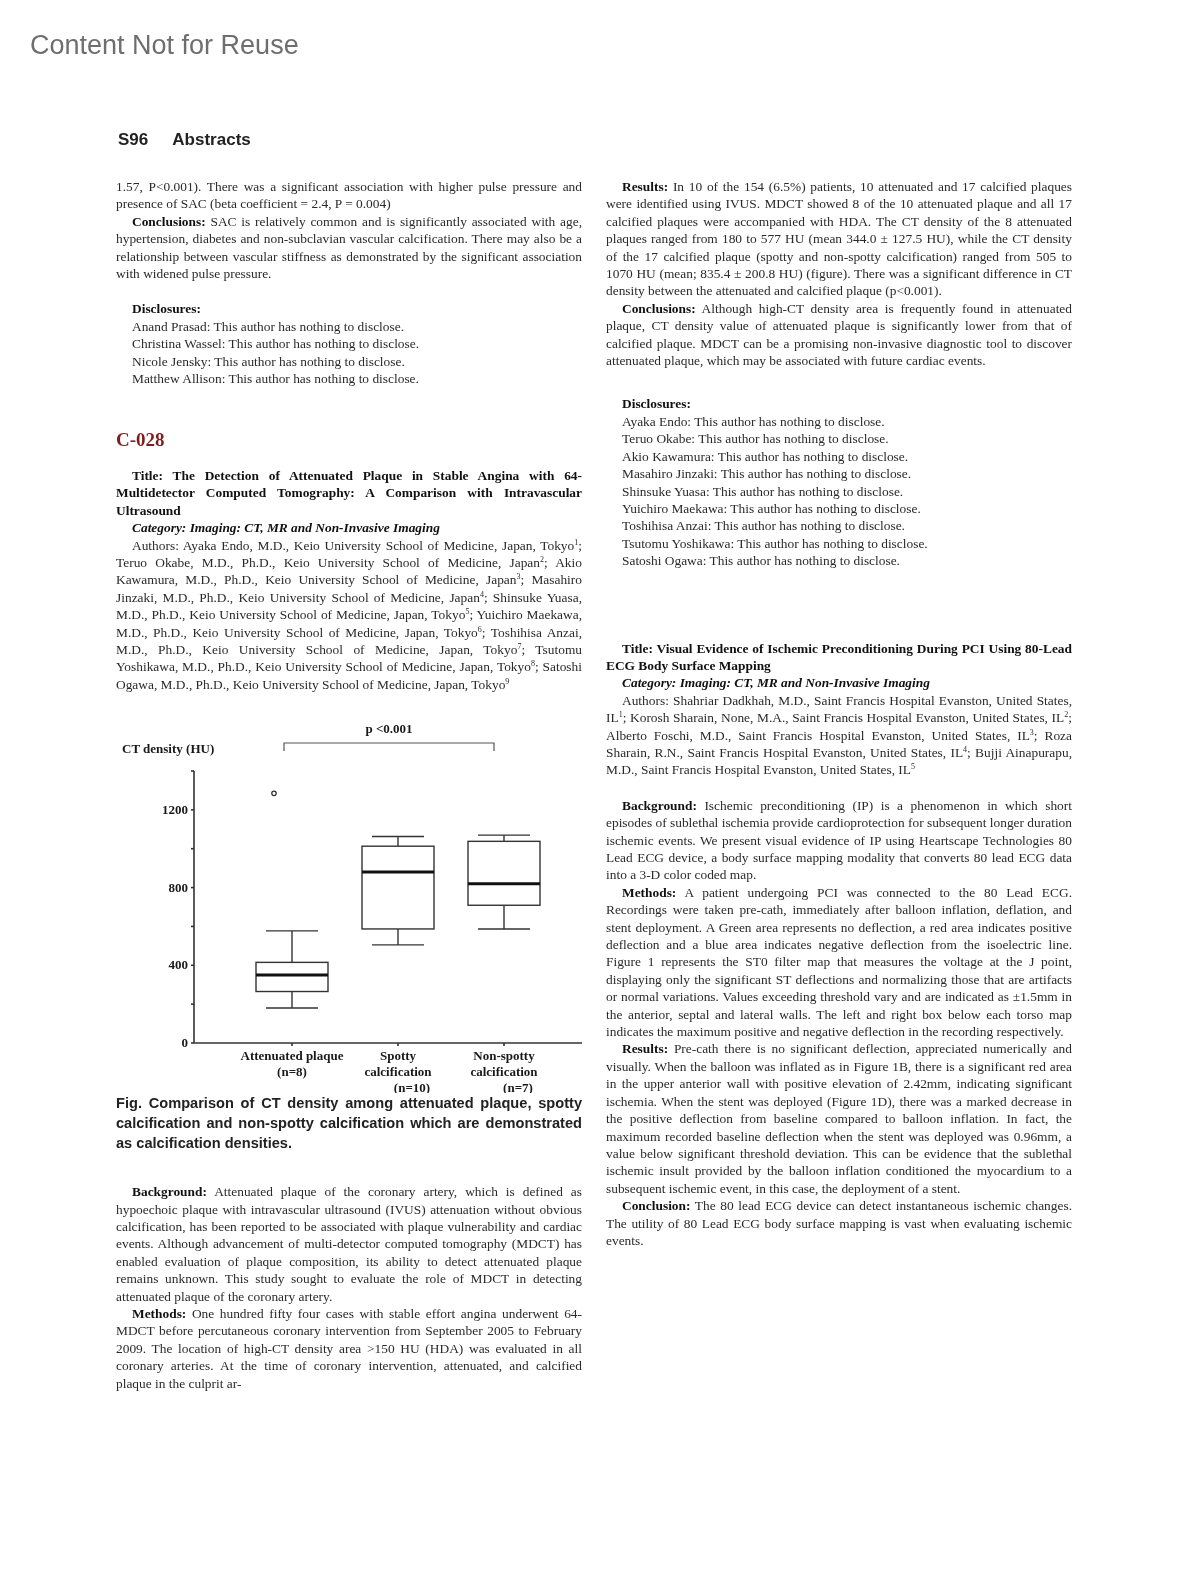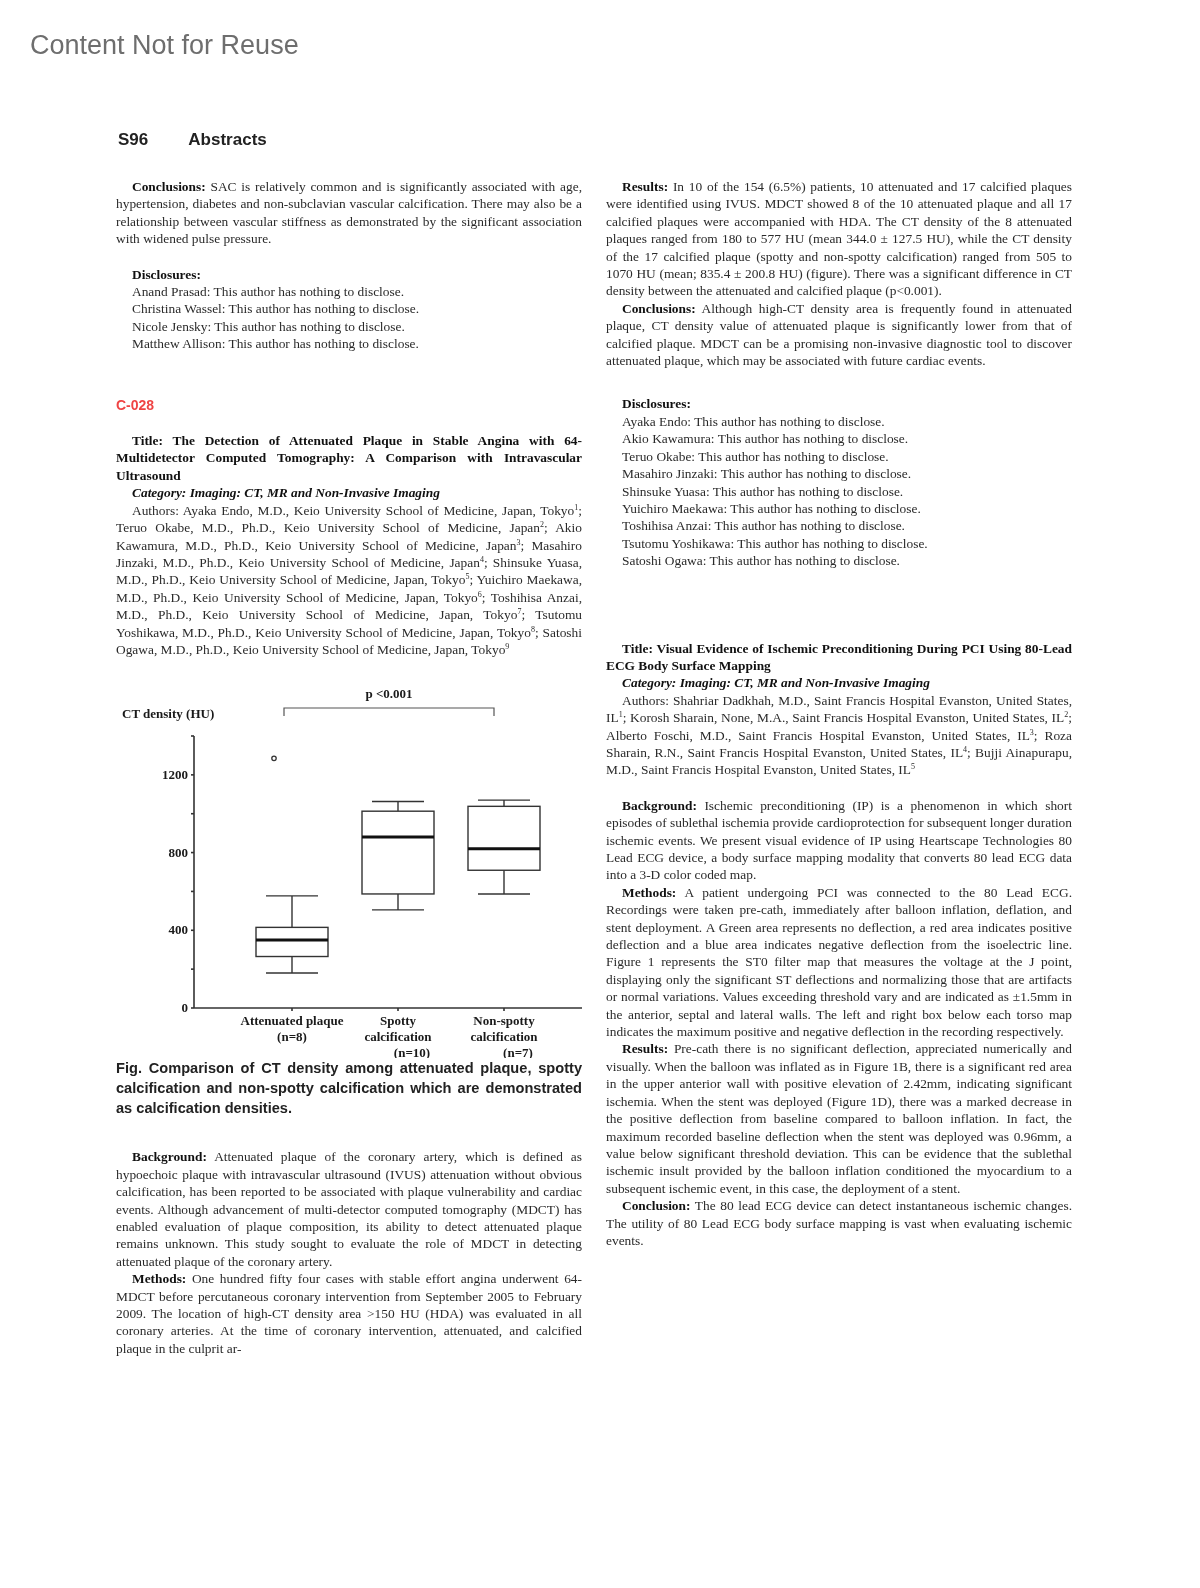--- a/index.html
+++ b/index.html
@@ -1,45 +1,46 @@
 <!DOCTYPE html>
 <html><head>
 <meta charset="utf-8">
 <style>
   html, body { margin: 0; padding: 0; background: #ffffff; }
   body { width: 1200px; height: 1588px; position: relative; overflow: hidden; color: #1a1a1a; }
   .watermark { position: absolute; left: 30px; top: 30px; font-family: "Liberation Sans", sans-serif; font-size: 27px; color: #6e6e6e; text-align: right; }
   .runhead { position: absolute; left: 118px; top: 130px; font-family: "Liberation Sans", sans-serif; font-weight: bold; font-size: 17px; color: #222; }
-  .runhead .pg { margin-right: 36px; }
+  .runhead .pg { margin-right: 20px; }
   .col { position: absolute; width: 466px; font-family: "Liberation Serif", serif; font-size: 13.4px; line-height: 17.4px; color: #2a2a2a; }
   .col p { margin: 0; text-align: justify; }
   .col .ind { text-indent: 16px; }
   .col b { color: #111; }
   #left { left: 116px; top: 178px; }
   #right { left: 606px; top: 178px; }
   .disc { padding-left: 16px; }
   .disc div { line-height: 17.4px; }
-  .abs-id { font-family: Liberation Sans, sans-serif; font-weight: bold; font-size: 14px; color: #ef4444; }
+  .abs-id { font-family: Liberation Serif, serif; font-weight: bold; font-size: 19px; color: #7f1d1d; }
   .title { font-weight: bold; color: #111; }
   .cat { font-weight: bold; font-style: italic; padding-left: 16px; color: #111; }
   .caption { font-family: "Liberation Sans", sans-serif; font-weight: bold; font-size: 14.6px; line-height: 20px; text-align: justify; color: #222; }
   #chart { display: block; }
   .ax-text { font-family: "Liberation Serif", serif; font-weight: bold; font-size: 13px; fill: #1a1a1a; }
   sup { font-size: 8px; line-height: 0; }
 </style>
 </head>
 <body>
 
 <div class="watermark">Content Not for Reuse</div>
 <div class="runhead">
   <span class="pg">S96</span>
   <span>Abstracts</span>
 </div>
 
 <div class="col" id="left">
+  <p>1.57, P&lt;0.001). There was a significant association with higher pulse pressure and presence of SAC (beta coefficient = 2.4, P = 0.004)</p>
   <p class="ind"><b>Conclusions:</b><span> SAC is relatively common and is significantly associated with age, hypertension, diabetes and non-subclavian vascular calcification. There may also be a relationship between vascular stiffness as demonstrated by the significant association with widened pulse pressure.</span></p>
   <div style="height:18px"></div>
   <div class="disc">
     <div><b>Disclosures:</b></div>
     <div>Anand Prasad: This author has nothing to disclose.</div>
     <div>Christina Wassel: This author has nothing to disclose.</div>
     <div>Nicole Jensky: This author has nothing to disclose.</div>
     <div>Matthew Allison: This author has nothing to disclose.</div>
   </div>
 
@@ -115,22 +116,22 @@
   <div style="visibility:hidden;height:0;overflow:hidden"></div>
 </div>
 
 <div class="col" style="left:606px; top:178px;">
   <p class="ind"><b>Results:</b><span> In 10 of the 154 (6.5%) patients, 10 attenuated and 17 calcified plaques were identified using IVUS. MDCT showed 8 of the 10 attenuated plaque and all 17 calcified plaques were accompanied with HDA. The CT density of the 8 attenuated plaques ranged from 180 to 577 HU (mean 344.0 ± 127.5 HU), while the CT density of the 17 calcified plaque (spotty and non-spotty calcification) ranged from 505 to 1070 HU (mean; 835.4 ± 200.8 HU) (figure). There was a significant difference in CT density between the attenuated and calcified plaque (p&lt;0.001).</span></p>
   <p class="ind"><b>Conclusions:</b><span> Although high-CT density area is frequently found in attenuated plaque, CT density value of attenuated plaque is significantly lower from that of calcified plaque. MDCT can be a promising non-invasive diagnostic tool to discover attenuated plaque, which may be associated with future cardiac events.</span></p>
   <div style="height:26px"></div>
   <div class="disc">
     <div><b>Disclosures:</b></div>
     <div>Ayaka Endo: This author has nothing to disclose.</div>
+    <div>Teruo Okabe: This author has nothing to disclose.</div>
     <div>Akio Kawamura: This author has nothing to disclose.</div>
-    <div>Teruo Okabe: This author has nothing to disclose.</div>
     <div>Masahiro Jinzaki: This author has nothing to disclose.</div>
     <div>Shinsuke Yuasa: This author has nothing to disclose.</div>
     <div>Yuichiro Maekawa: This author has nothing to disclose.</div>
     <div>Toshihisa Anzai: This author has nothing to disclose.</div>
     <div>Tsutomu Yoshikawa: This author has nothing to disclose.</div>
     <div>Satoshi Ogawa: This author has nothing to disclose.</div>
   </div>
 
   <div style="height:52px"></div>
   <div style="height:18px"></div>

